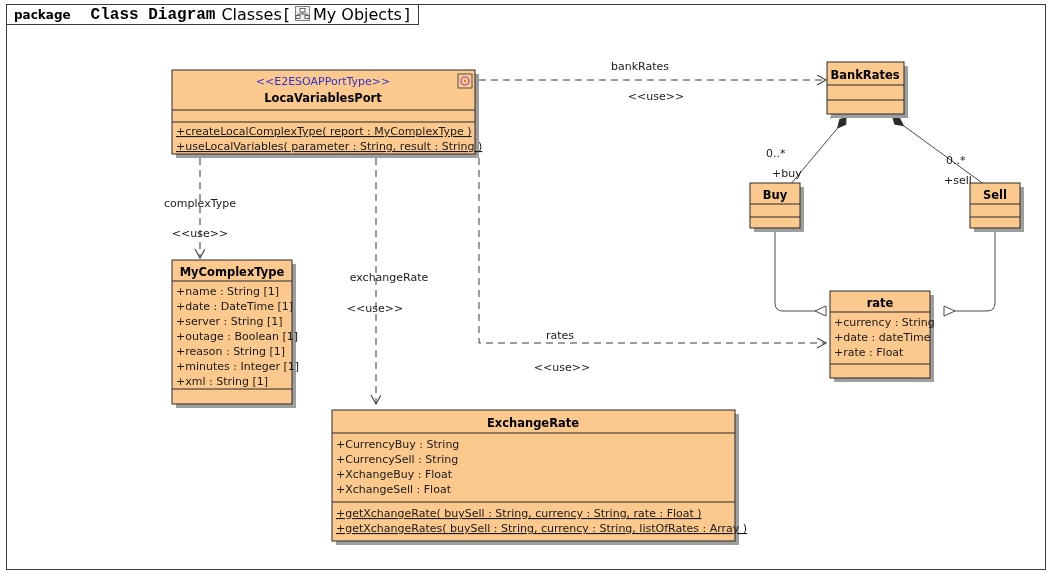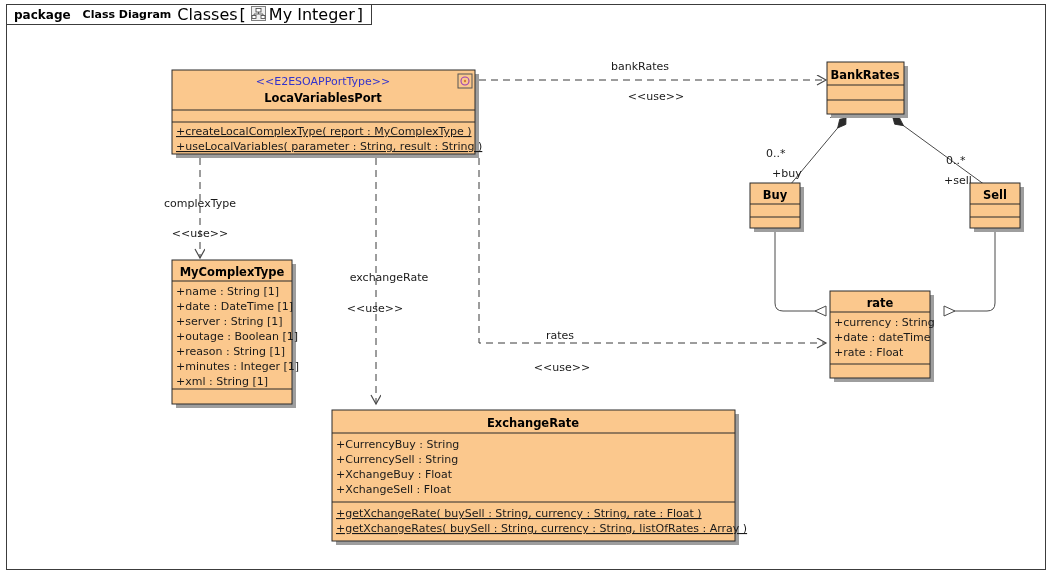--- a/index.html
+++ b/index.html
@@ -76,27 +76,28 @@
     align-items: center;
     padding: 0 6px 0 7px;
     box-sizing: border-box;
     font-size: 12px;
     white-space: nowrap;
   }
   #header-tab .kw {
     font-weight: bold;
     font-size: 12px;
     color: #000;
-    margin-right: 12px;
+    margin-right: 20px;
   }
   #header-tab .dgname {
     font-weight: bold;
-    font-size: 11px;
+    font-size: 16px;
     color: #000;
     margin-right: 6px;
+    font-family: Liberation Mono, monospace;
   }
   #header-tab .plain {
     font-size: 16px;
     color: #000;
   }
   #header-tab .brk { margin: 0 2px; }
   #frame-border {
     position: absolute;
     left: 6px;
     top: 4px;
@@ -267,17 +268,17 @@
     <span class="plain brk">[</span>
     <span class="hier-icon">
       <svg width="15" height="15" viewBox="0 0 15 15">
         <rect x="0.5" y="0.5" width="14" height="14" fill="#f0f0f0" stroke="#808080" stroke-width="1"></rect>
         <rect x="5" y="2.5" width="5" height="3.5" fill="#ffffff" stroke="#404040" stroke-width="0.8"></rect>
         <path d="M7.5,6 L7.5,8 M3,8 L12,8 M3,8 L3,9.5 M12,8 L12,9.5" stroke="#404040" stroke-width="0.8" fill="none"></path>
         <rect x="1" y="9.5" width="4" height="3" fill="#ffffff" stroke="#404040" stroke-width="0.8"></rect>
         <rect x="10" y="9.5" width="4" height="3" fill="#ffffff" stroke="#404040" stroke-width="0.8"></rect>
       </svg>
     </span>
-    <span class="plain">My Integer</span>
+    <span class="plain">My Objects</span>
     <span class="plain brk">]</span>
   </div>
 
 </div>
 
 </body></html>

